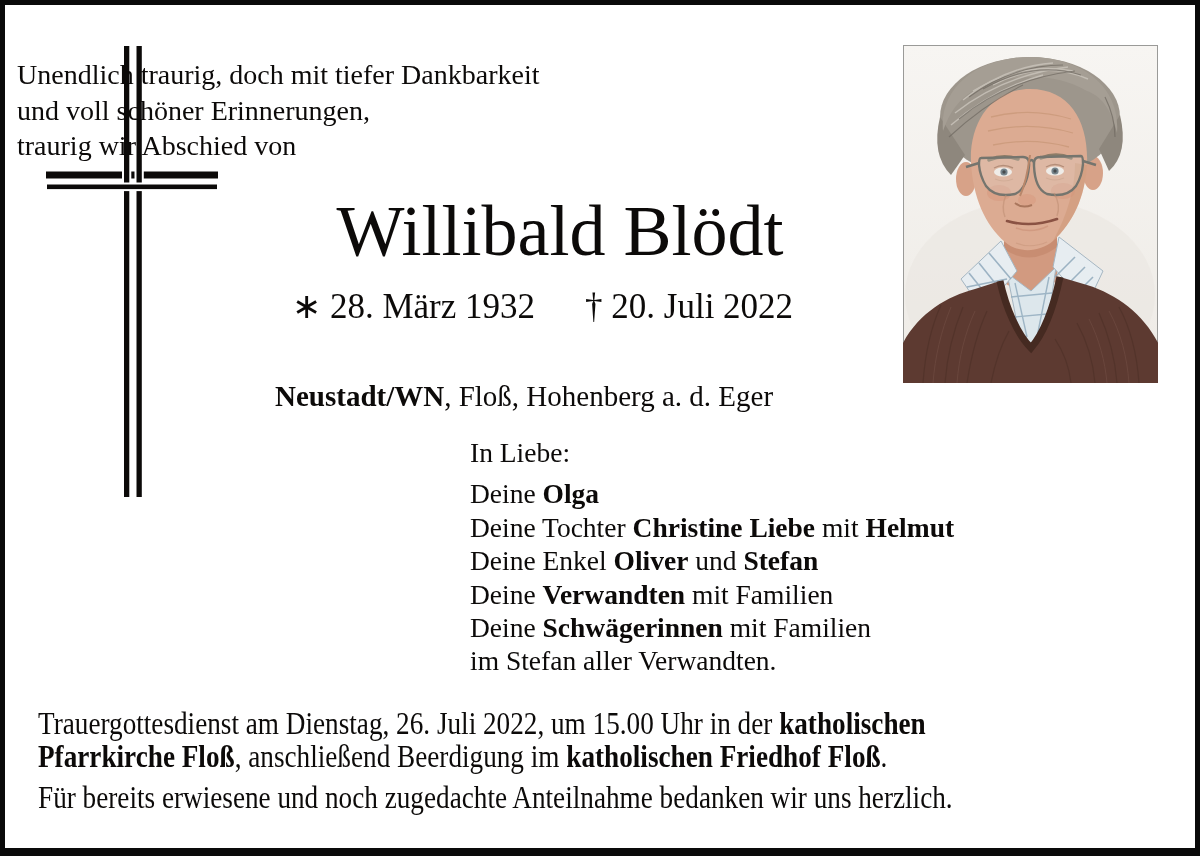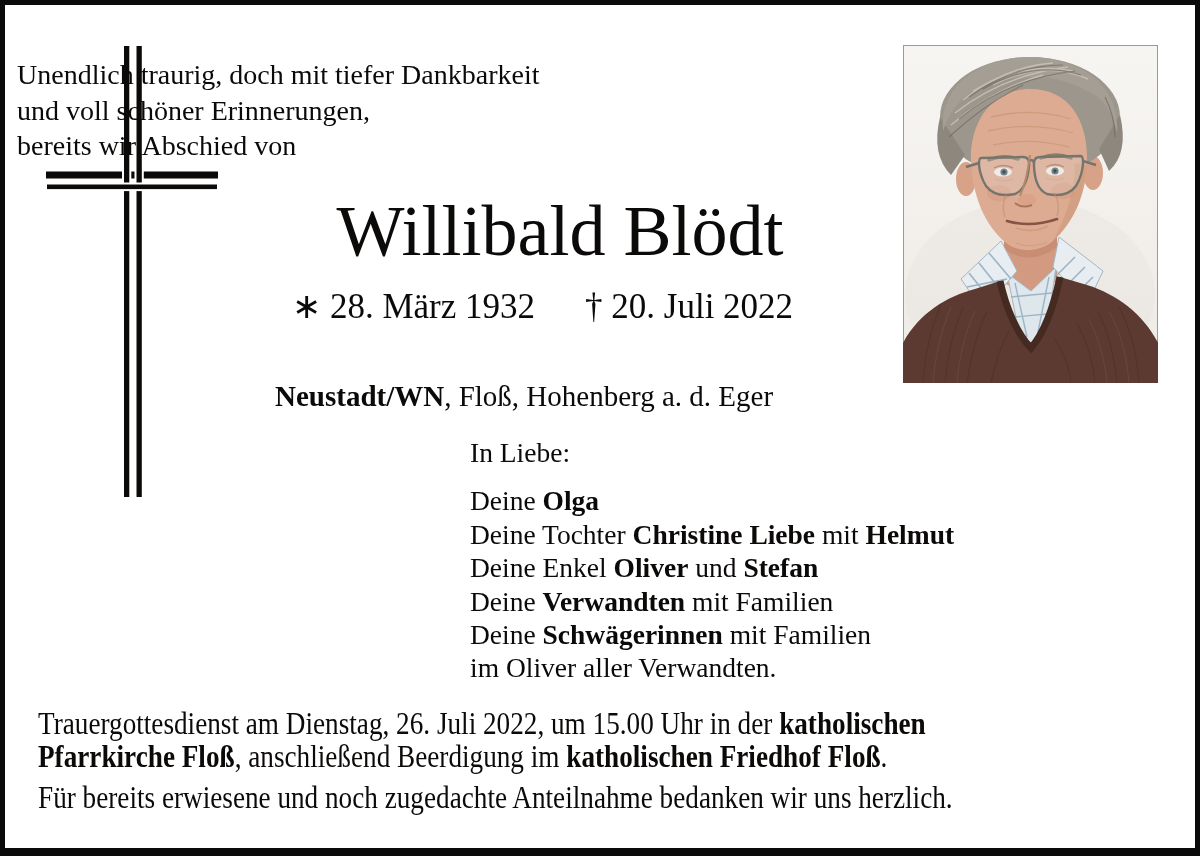--- a/index.html
+++ b/index.html
@@ -17,21 +17,21 @@
   .cross{position:absolute;left:41px;top:40px;}
   .intro{position:absolute;left:12px;top:52px;width:1110px;text-align:left;
          font-size:28px;line-height:35.5px;}
   .name{position:absolute;left:0;top:183px;width:1110px;text-align:center;
         font-size:72px;line-height:86px;white-space:nowrap;}
   .dates{position:absolute;left:0;top:285px;width:1075px;text-align:center;
          font-size:35px;line-height:34px;white-space:nowrap;}
   .dates .gap{display:inline-block;width:50px;}
   .places{position:absolute;left:270px;top:374px;font-size:29px;line-height:34px;white-space:nowrap;}
   .family{position:absolute;left:465px;top:431px;font-size:27.5px;line-height:33.4px;}
-  .family .heading{margin-bottom:15px;}
+  .family .heading{margin-bottom:8px;}
   .funeral{position:absolute;left:33px;top:702px;font-size:32px;line-height:32.5px;
            transform:scaleX(0.85);transform-origin:0 0;white-space:nowrap;}
   .funeral .para2{margin-top:9px;}
   .bold{font-weight:bold;}
   .line{white-space:nowrap;}
   .photo{position:absolute;left:898px;top:40px;width:255px;height:338px;}
   .photo svg{display:block;}
 </style>
 </head>
 <body>
@@ -41,42 +41,42 @@
   <svg class="cross" width="172" height="453" viewBox="0 0 172 453" aria-hidden="true">
     <rect x="0" y="126.5" width="172" height="7" fill="#0c0a09"></rect>
     <rect x="77" y="0" width="7.3" height="453" fill="#0c0a09" stroke="#ffffff" stroke-width="2"></rect>
     <rect x="89.5" y="0" width="7.3" height="453" fill="#0c0a09" stroke="#ffffff" stroke-width="2"></rect>
     <rect x="0" y="138.5" width="172" height="6.6" fill="#0c0a09" stroke="#ffffff" stroke-width="2"></rect>
   </svg>
 
   <div class="intro">
       <div class="line"><span>Unendlich traurig, doch mit tiefer Dankbarkeit</span></div>
       <div class="line"><span>und voll schöner Erinnerungen,</span></div>
-      <div class="line"><span>bereits wir Abschied von</span></div>
+      <div class="line"><span>traurig wir Abschied von</span></div>
     </div>
 
   <div class="name">Willibald Blödt</div>
 
   <div class="dates">
     <span>∗ 28. März 1932</span><span class="gap"></span><span>† 20. Juli 2022</span>
   </div>
 
   <div class="places">
       <div class="line"><span class="bold">Neustadt/WN</span><span>, Floß, Hohenberg a. d. Eger</span></div>
     </div>
 
   <div class="family">
     <div class="heading">In Liebe:</div>
     <div>
         <div class="line"><span>Deine </span><span class="bold">Olga</span></div>
         <div class="line"><span>Deine Tochter </span><span class="bold">Christine Liebe</span><span> mit </span><span class="bold">Helmut</span></div>
         <div class="line"><span>Deine Enkel </span><span class="bold">Oliver</span><span> und </span><span class="bold">Stefan</span></div>
         <div class="line"><span>Deine </span><span class="bold">Verwandten</span><span> mit Familien</span></div>
         <div class="line"><span>Deine </span><span class="bold">Schwägerinnen</span><span> mit Familien</span></div>
-        <div class="line"><span>im Oliver aller Verwandten.</span></div>
+        <div class="line"><span>im Stefan aller Verwandten.</span></div>
       </div>
   </div>
 
   <div class="funeral">
     <div>
         <div class="line"><span>Trauergottesdienst am Dienstag, 26. Juli 2022, um 15.00 Uhr in der </span><span class="bold">katholischen</span></div>
         <div class="line"><span class="bold">Pfarrkirche Floß</span><span>, anschließend Beerdigung im </span><span class="bold">katholischen Friedhof Floß</span><span>.</span></div>
       </div>
     <div class="para2">
         <div class="line"><span>Für bereits erwiesene und noch zugedachte Anteilnahme bedanken wir uns herzlich.</span></div>

